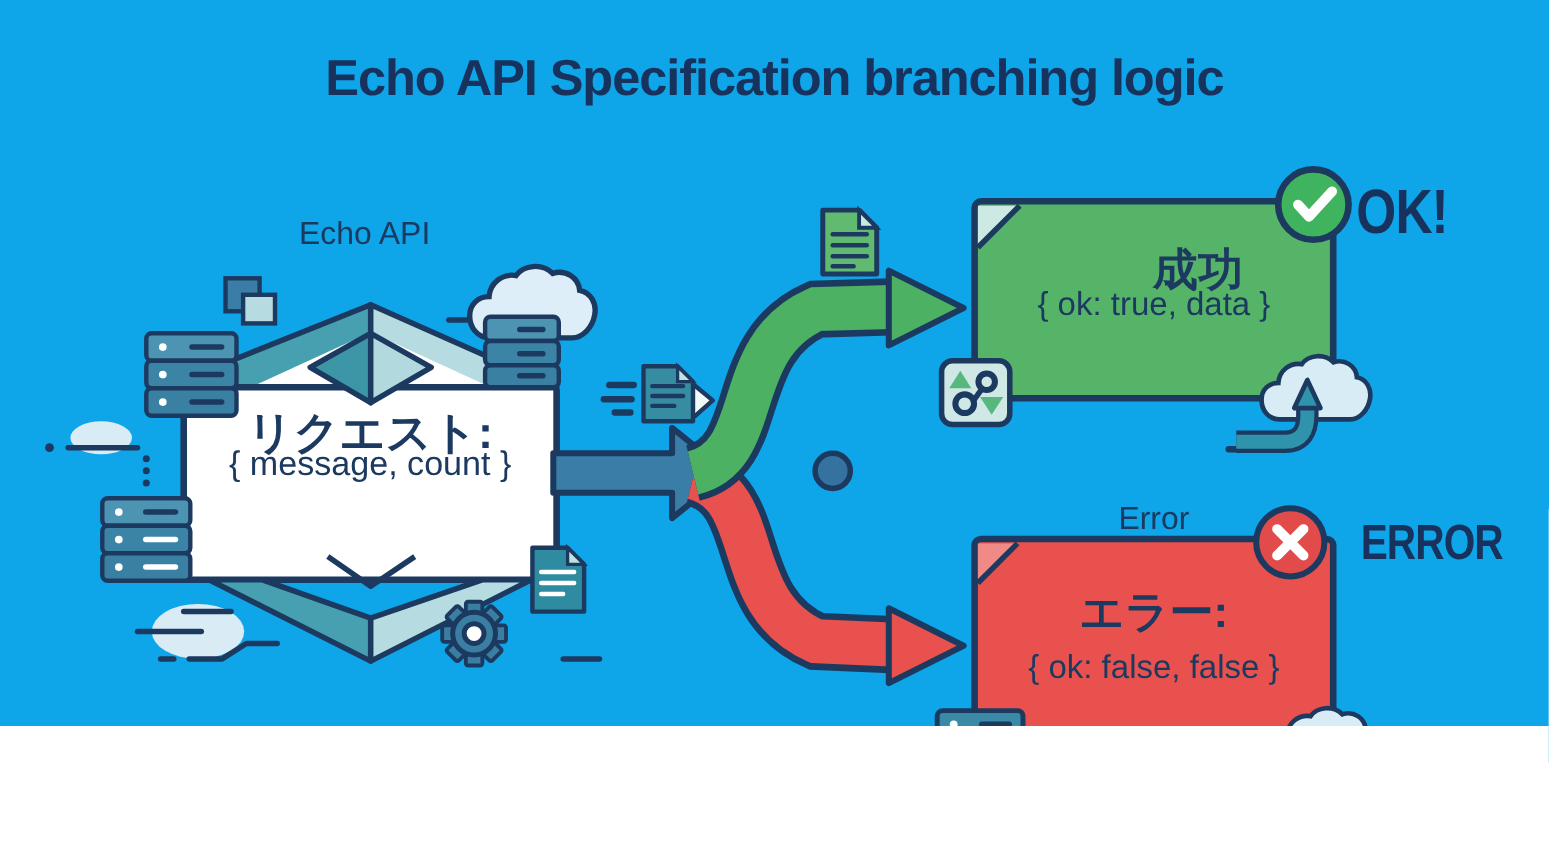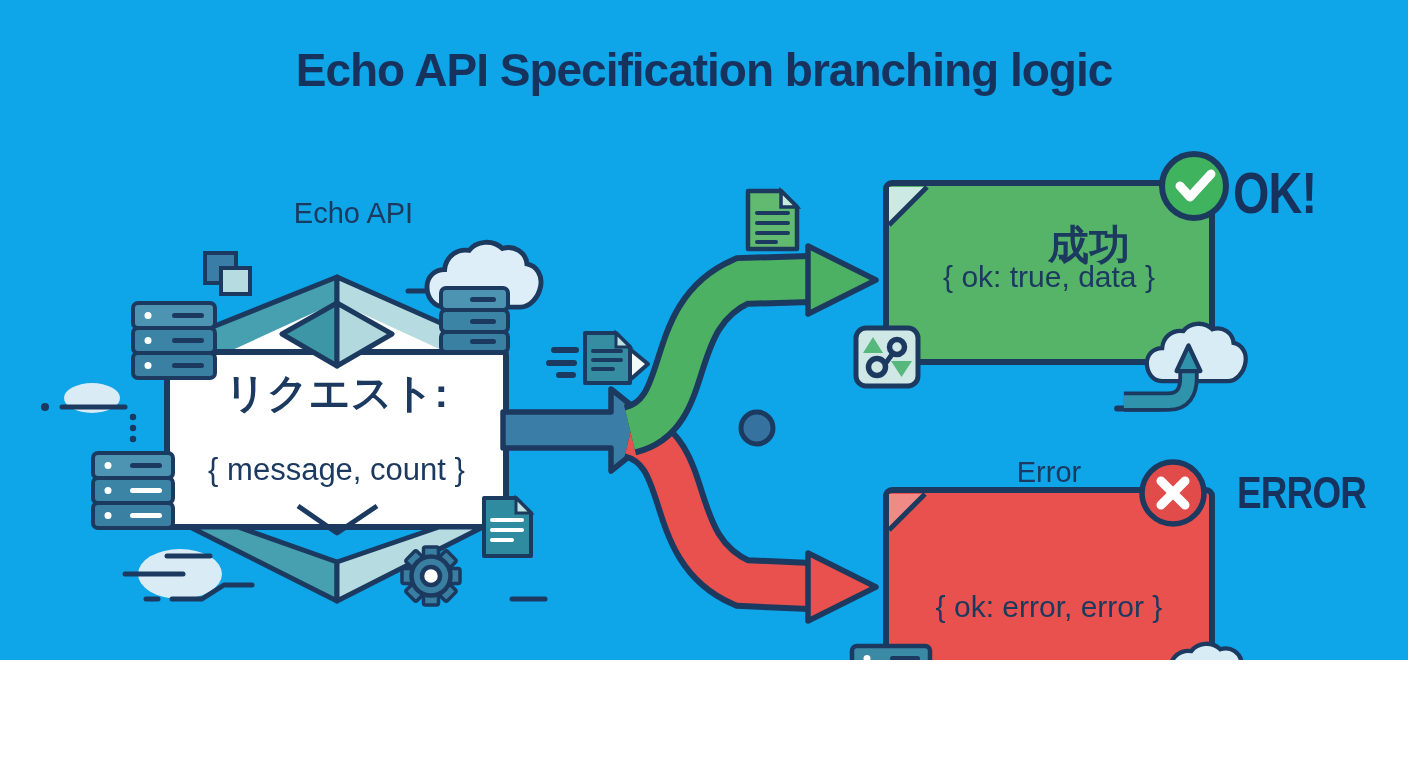--- a/index.html
+++ b/index.html
@@ -2,23 +2,23 @@
 <html><head>
 <meta charset="utf-8">
 <style>
   html,body{margin:0;padding:0;background:#ffffff;}
   .stage{position:relative;width:1408px;height:660px;background:#0ea5e9;overflow:hidden;
          font-family:"Liberation Sans","DejaVu Sans",sans-serif;color:#1c3a60;}
   .stage svg{position:absolute;left:0;top:0;}
   .t{position:absolute;color:#1c3a60;line-height:1.15;}
   .tc{text-align:center;}
   .title{left:0;right:0;top:44px;font-size:46px;font-weight:700;letter-spacing:-1px;color:#17325c;}
-  .req-label{left:261px;top:196px;width:185px;font-size:29px;font-weight:500;line-height:35px;}
+  .req-label{left:239px;top:196px;width:185px;font-size:29px;font-weight:500;line-height:35px;}
   .req-heading{left:167px;top:370px;width:339px;font-size:41px;font-weight:700;}
-  .req-payload{left:167px;top:452px;width:339px;font-size:31px;font-weight:500;}
+  .req-payload{left:167px;top:404px;width:339px;font-size:31px;font-weight:500;}
   .ok-label{left:1233px;top:161px;font-size:57px;}
   .succ-heading{left:926px;top:222px;width:326px;font-size:41px;font-weight:700;}
   .succ-payload{left:886px;top:260px;width:326px;font-size:30px;font-weight:500;}
   .err-label{left:886px;top:456px;width:326px;font-size:29px;font-weight:500;}
   .err-heading{left:886px;top:534px;width:326px;font-size:40px;font-weight:700;}
   .err-payload{left:886px;top:590px;width:326px;font-size:30px;font-weight:500;}
   .error-badge{left:1237px;top:467px;font-size:45px;}
   .condensed{display:inline-block;transform:scaleX(.82);transform-origin:0 50%;
              font-weight:800;letter-spacing:-1px;color:#17325c;white-space:nowrap;}
 </style>
@@ -274,18 +274,19 @@
 <div class="t req-heading tc">リクエスト:</div>
 <div class="t req-payload tc">{ message, count }</div>
 
 <div class="t ok-label">
   <span class="condensed">OK!</span>
 </div>
 <div class="t succ-heading tc">成功</div>
 <div class="t succ-payload tc">{ ok: true, data }</div>
 
 <div class="t err-label tc">Error</div>
-<div class="t err-payload tc">{ ok: error, error }</div>
+<div class="t err-heading tc">エラー:</div>
+<div class="t err-payload tc">{ ok: false, false }</div>
 <div class="t error-badge">
   <span class="condensed">ERROR</span>
 </div>
 
 </div>
 
 </body></html>

